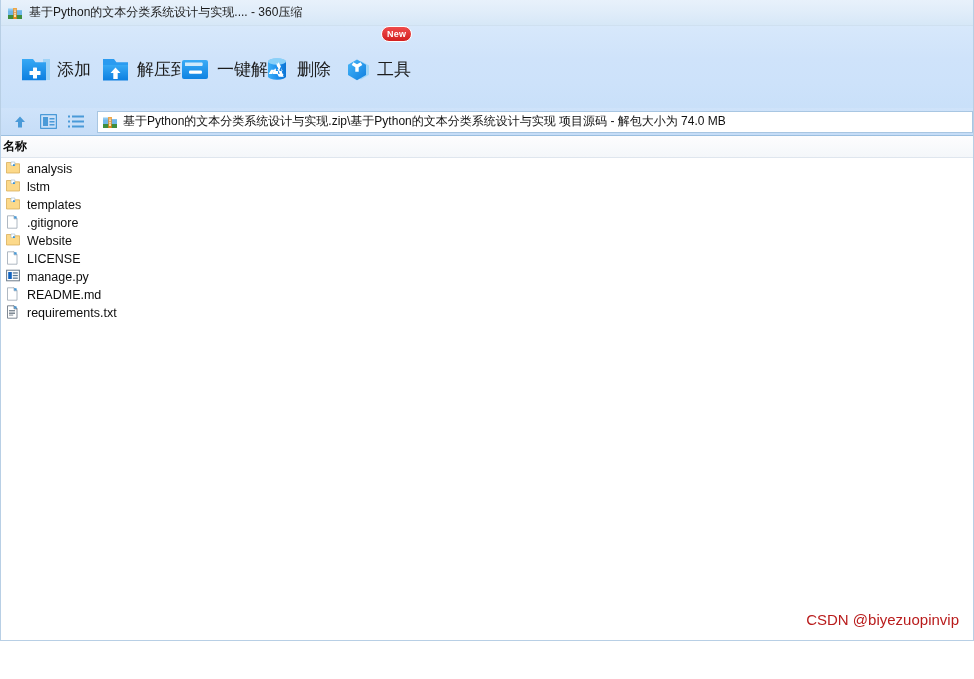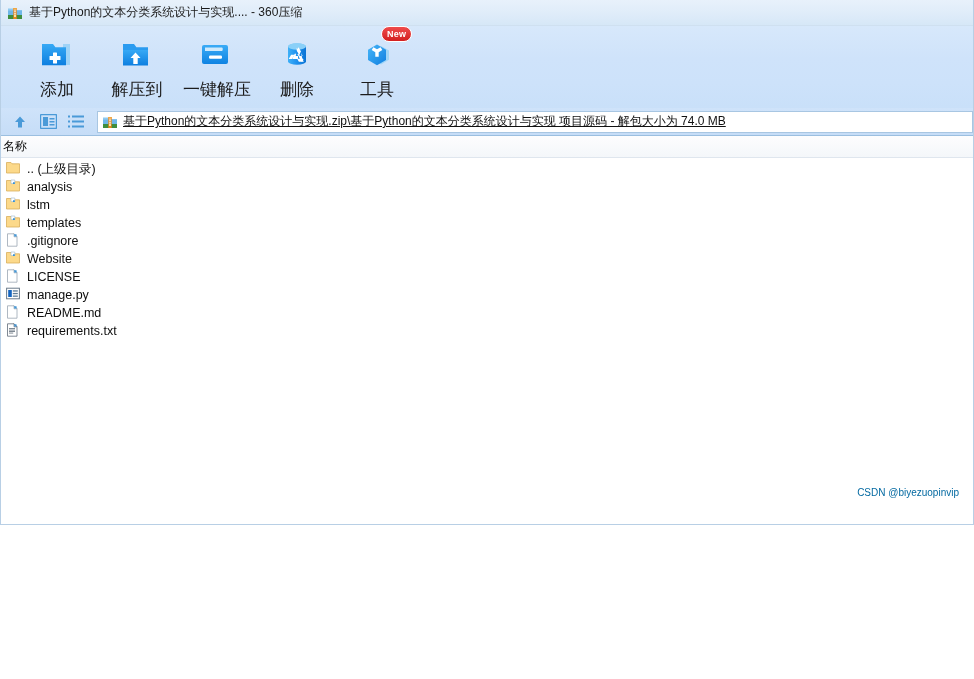--- a/index.html
+++ b/index.html
@@ -10,21 +10,21 @@
     width: 974px;
     height: 679px;
     overflow: hidden;
     font-family: "Liberation Sans", "DejaVu Sans", sans-serif;
     background: #ffffff;
     -webkit-font-smoothing: antialiased;
   }
   .window {
     position: relative;
     width: 974px;
-    height: 525px;
+    height: 641px;
     box-sizing: border-box;
     border-left: 1px solid #b8cfe5;
     border-right: 1px solid #b8cfe5;
     border-bottom: 1px solid #b8cfe5;
     background: #ffffff;
     overflow: hidden;
     text-align: right;
   }
 
   
@@ -59,21 +59,21 @@
     align-items: flex-start;
     padding-left: 16px;
     box-sizing: border-box;
     position: relative;
   }
   .tbtn {
     width: 80px;
     height: 74px;
     margin-top: 4px;
     display: flex;
-    flex-direction: column;
+    flex-direction: row;
     align-items: center;
     justify-content: flex-start;
     position: relative;
     cursor: default;
   }
   .tbtn .glyph {
     width: 40px;
     height: 40px;
     margin-top: 4px;
     position: relative;
@@ -136,36 +136,36 @@
     height: 16px;
     flex: 0 0 auto;
     margin-right: 5px;
     position: relative;
   }
   .pathbox .p-text {
     font-size: 12px;
     color: #111;
     white-space: nowrap;
     overflow: hidden;
-    text-decoration: underline;
   }
 
   
   .colheader {
     height: 22px;
     background: linear-gradient(to bottom, #fdfdfe, #f4f7fa);
     border-bottom: 1px solid #dfe6ee;
     display: flex;
     align-items: center;
     box-sizing: border-box;
   }
   .colheader .ch-cell {
     font-size: 12px;
     color: #0a0a0a;
     padding-left: 2px;
+    font-weight: bold;
   }
 
   
   .filelist {
     position: absolute;
     left: 1px;
     right: 1px;
     top: 160px;
     bottom: 1px;
     background: #ffffff;
@@ -189,23 +189,23 @@
   .row .r-name {
     font-size: 12.5px;
     color: #0d0d0d;
     white-space: nowrap;
   }
 
   
   .watermark {
     position: absolute;
     right: 14px;
-    bottom: 26px;
-    font-size: 10px;
-    color: #0369a1;
+    bottom: 12px;
+    font-size: 15px;
+    color: #b91c1c;
     white-space: nowrap;
     user-select: none;
   }
 
   svg { display: block; }
 </style>
 </head>
 <body>
 
 <div class="window">
@@ -375,28 +375,20 @@
       <span class="p-text">基于Python的文本分类系统设计与实现.zip\基于Python的文本分类系统设计与实现 项目源码 - 解包大小为 74.0 MB</span>
     </div>
   </div>
 
   <div class="colheader">
     <span class="ch-cell">名称</span>
   </div>
 
   <div class="filelist">
 
-    <div class="row">
-      <span class="r-icon">
-        <svg width="14" height="13" viewBox="0 0 14 13">
-          <path d="M0.5 1.5 h4.5 l1 1.3 H13.5 V12 H0.5 z" fill="#fcd98a" stroke="#d9ae5a" stroke-width="0.8"></path>
-        </svg>
-      </span>
-      <span class="r-name">.. (上级目录)</span>
-    </div>
 
     <div class="row">
       <span class="r-icon">
         <svg width="14" height="13" viewBox="0 0 14 13">
           <path d="M0.5 1.5 h4.5 l1 1.3 H13.5 V12 H0.5 z" fill="#fcd98a" stroke="#d9ae5a" stroke-width="0.8"></path>
           <path d="M5 1 h3.8 v3.6 h-3.8 z" fill="#ffffff" stroke="#9bb7cc" stroke-width="0.6"></path>
           <path d="M7 3.3 h1.8 v1.6 h-1.8 z" fill="#2f8fd8"></path>
         </svg>
       </span>
       <span class="r-name">analysis</span>

